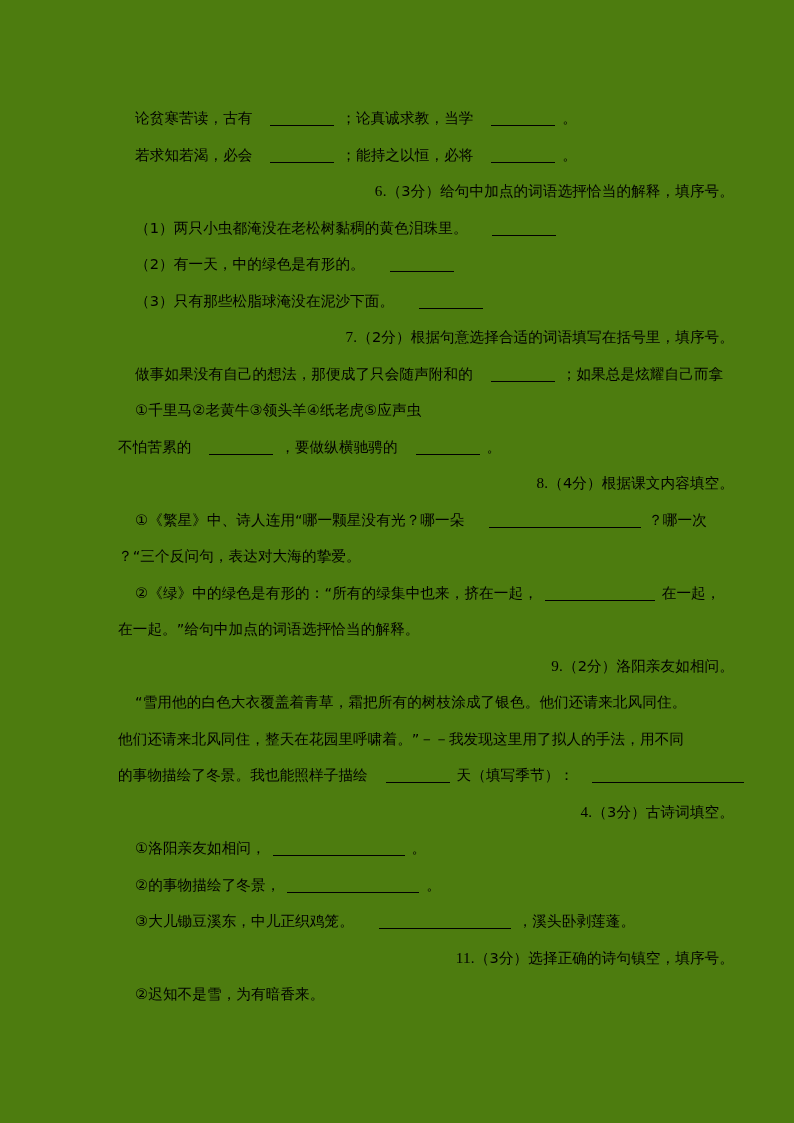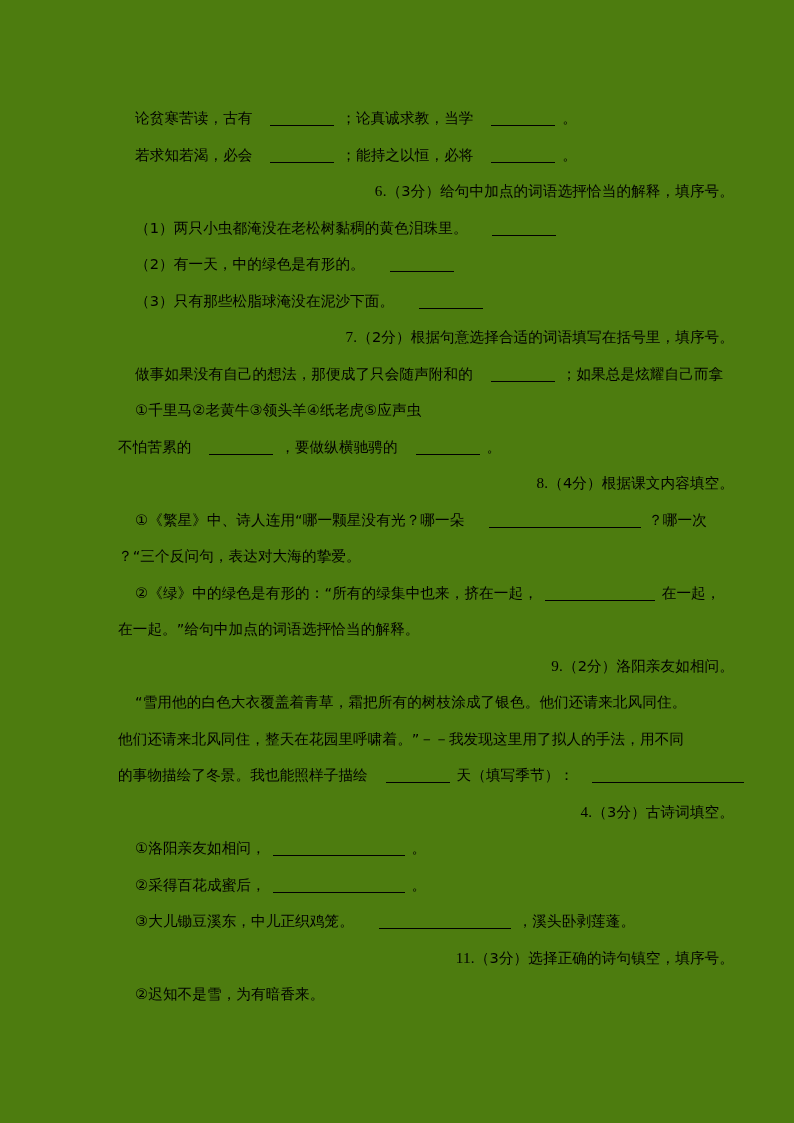--- a/index.html
+++ b/index.html
@@ -186,21 +186,21 @@
 
     <div class="line q-line">
       <span class="q-num">4</span><span class="q-num">.</span><span class="cn">（3分）</span><span class="cn">古诗词填空。</span>
     </div>
     <div class="line body-line">
       <span class="cn">①</span><span class="cn">洛阳亲友如相问，</span>
       <span class="blank b-wide"></span>
       <span class="cn">。</span>
     </div>
     <div class="line body-line">
-      <span class="cn">②</span><span class="cn">采得百花成蜜后，</span>
+      <span class="cn">②</span><span class="cn">的事物描绘了冬景，</span>
       <span class="blank b-wide"></span>
       <span class="cn">。</span>
     </div>
     <div class="line body-line">
       <span class="cn">③</span><span class="cn">大儿锄豆溪东，中儿正织鸡笼。</span>
       <span class="sp2"></span>
       <span class="blank b-wide"></span>
       <span class="cn">，溪头卧剥莲蓬。</span>
     </div>
 

